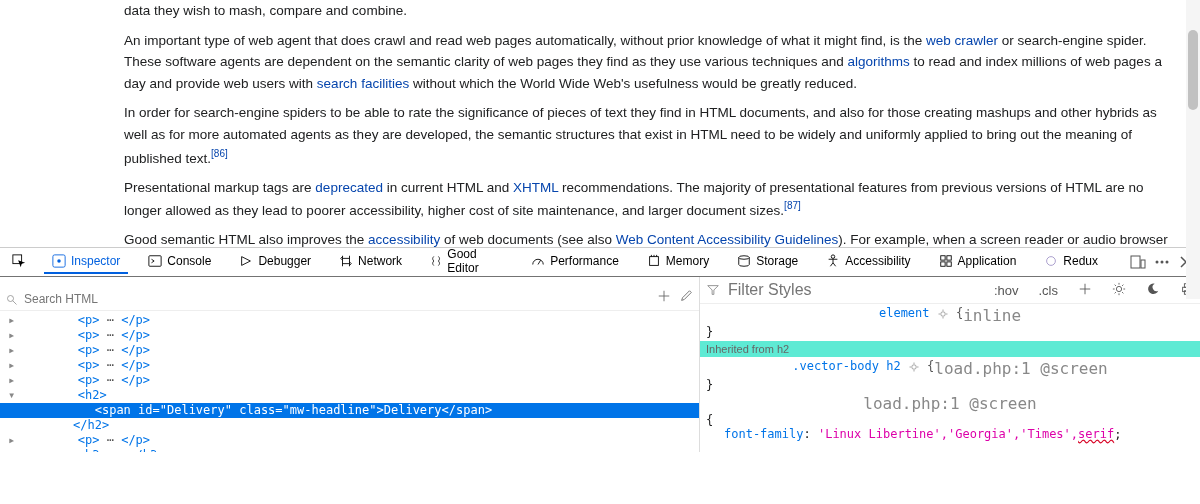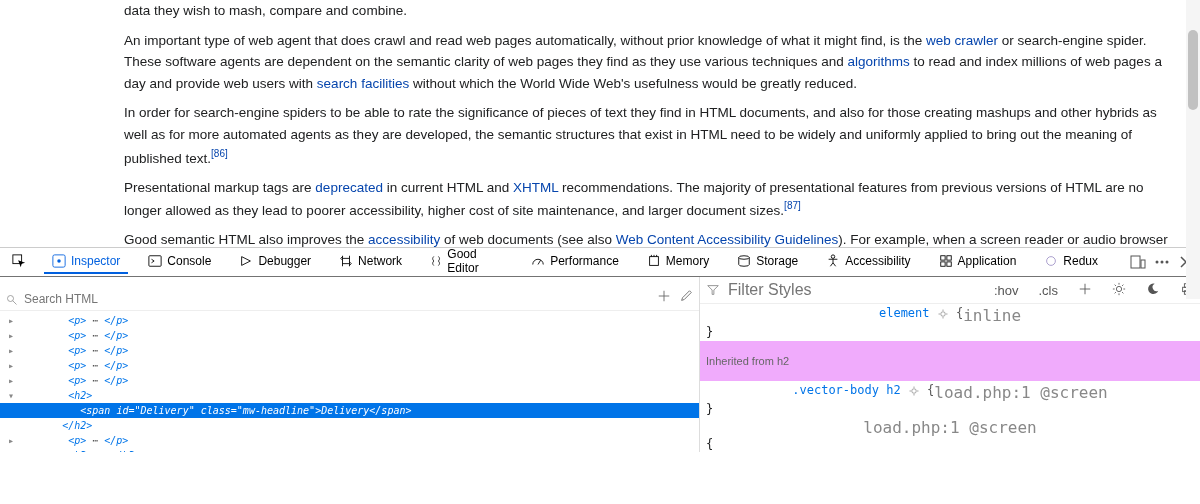--- a/index.html
+++ b/index.html
@@ -24,21 +24,21 @@
 .spacer { flex: 1; }
 .right-icons { display: flex; gap: 8px; align-items: center; }
 .right-icons div { width: 16px; height: 16px; display: flex; align-items: center; justify-content: center; cursor: pointer; color: #555; }
 
 .panels { flex: 1; display: flex; overflow: hidden; }
 
 .html-panel { width: 700px; border-right: 1px solid #ddd; display: flex; flex-direction: column; }
 .search-row { display: flex; align-items: flex-end; padding: 4px 6px; border-bottom: 1px solid #eee; gap: 6px; margin-top: 8px; }
 .search-row input { flex: 1; border: none; outline: none; font-size: 12px; color: #666; }
 .search-row .ricons { display: flex; gap: 8px; color: #666; }
-.tree { flex: 1; overflow: auto; font-family: monospace; font-size: 10px; padding: 2px 0; font-style: italic; }
+.tree { flex: 1; overflow: auto; font-family: monospace; font-size: 12px; padding: 2px 0; }
 .tree-line { white-space: pre; padding: 0 0 0 8px; height: 15px; line-height: 15px; color: #555; }
 .tree-line .arr { color: #888; display: inline-block; width: 12px; }
 .tree-line .tag { color: #0074e8; }
 .tree-line .attrn { color: #dd00a9; }
 .tree-line .attrv { color: #0074e8; }
 .tree-line.sel { background: #0074e8; color: #fff; }
 .tree-line.sel .tag, .tree-line.sel .attrn, .tree-line.sel .attrv { color: #fff; }
 
 .styles-panel { flex: 1; display: flex; flex-direction: column; }
 .filter-row { display: flex; align-items: center; padding: 4px 6px; border-bottom: 1px solid #eee; gap: 8px; }
@@ -49,21 +49,21 @@
 
 .rules { flex: 1; overflow: auto; font-family: monospace; font-size: 12px; padding: 2px 0; }
 .rule-block { padding: 0 6px; margin-bottom: 2px; }
 .rule-head { display: flex; justify-content: center; color: #555; }
 .rule-src { color: #888; font-size: 16px; }
 .selector { color: #0074e8; }
 .prop { padding-left: 18px; }
 .propn { color: #0074e8; }
 .propv { color: #dd00a9; }
 .propv.s { text-decoration: underline wavy #d70022; text-decoration-skip-ink: none; }
-.inherited { background: #f0abfc; color: #666; padding: 14px 6px; font-family: sans-serif; font-size: 11px; margin: 2px 0; }
+.inherited { background: #5eead4; color: #666; padding: 2px 6px; font-family: sans-serif; font-size: 11px; margin: 2px 0; }
 .gear-inline { display: inline-block; width: 12px; height: 12px; vertical-align: middle; }
 </style>
 </head>
 <body>
 
 <div class="page">
   <div class="content">
     <p><span>data they wish to mash, compare and combine.</span></p>
 
     <p>

